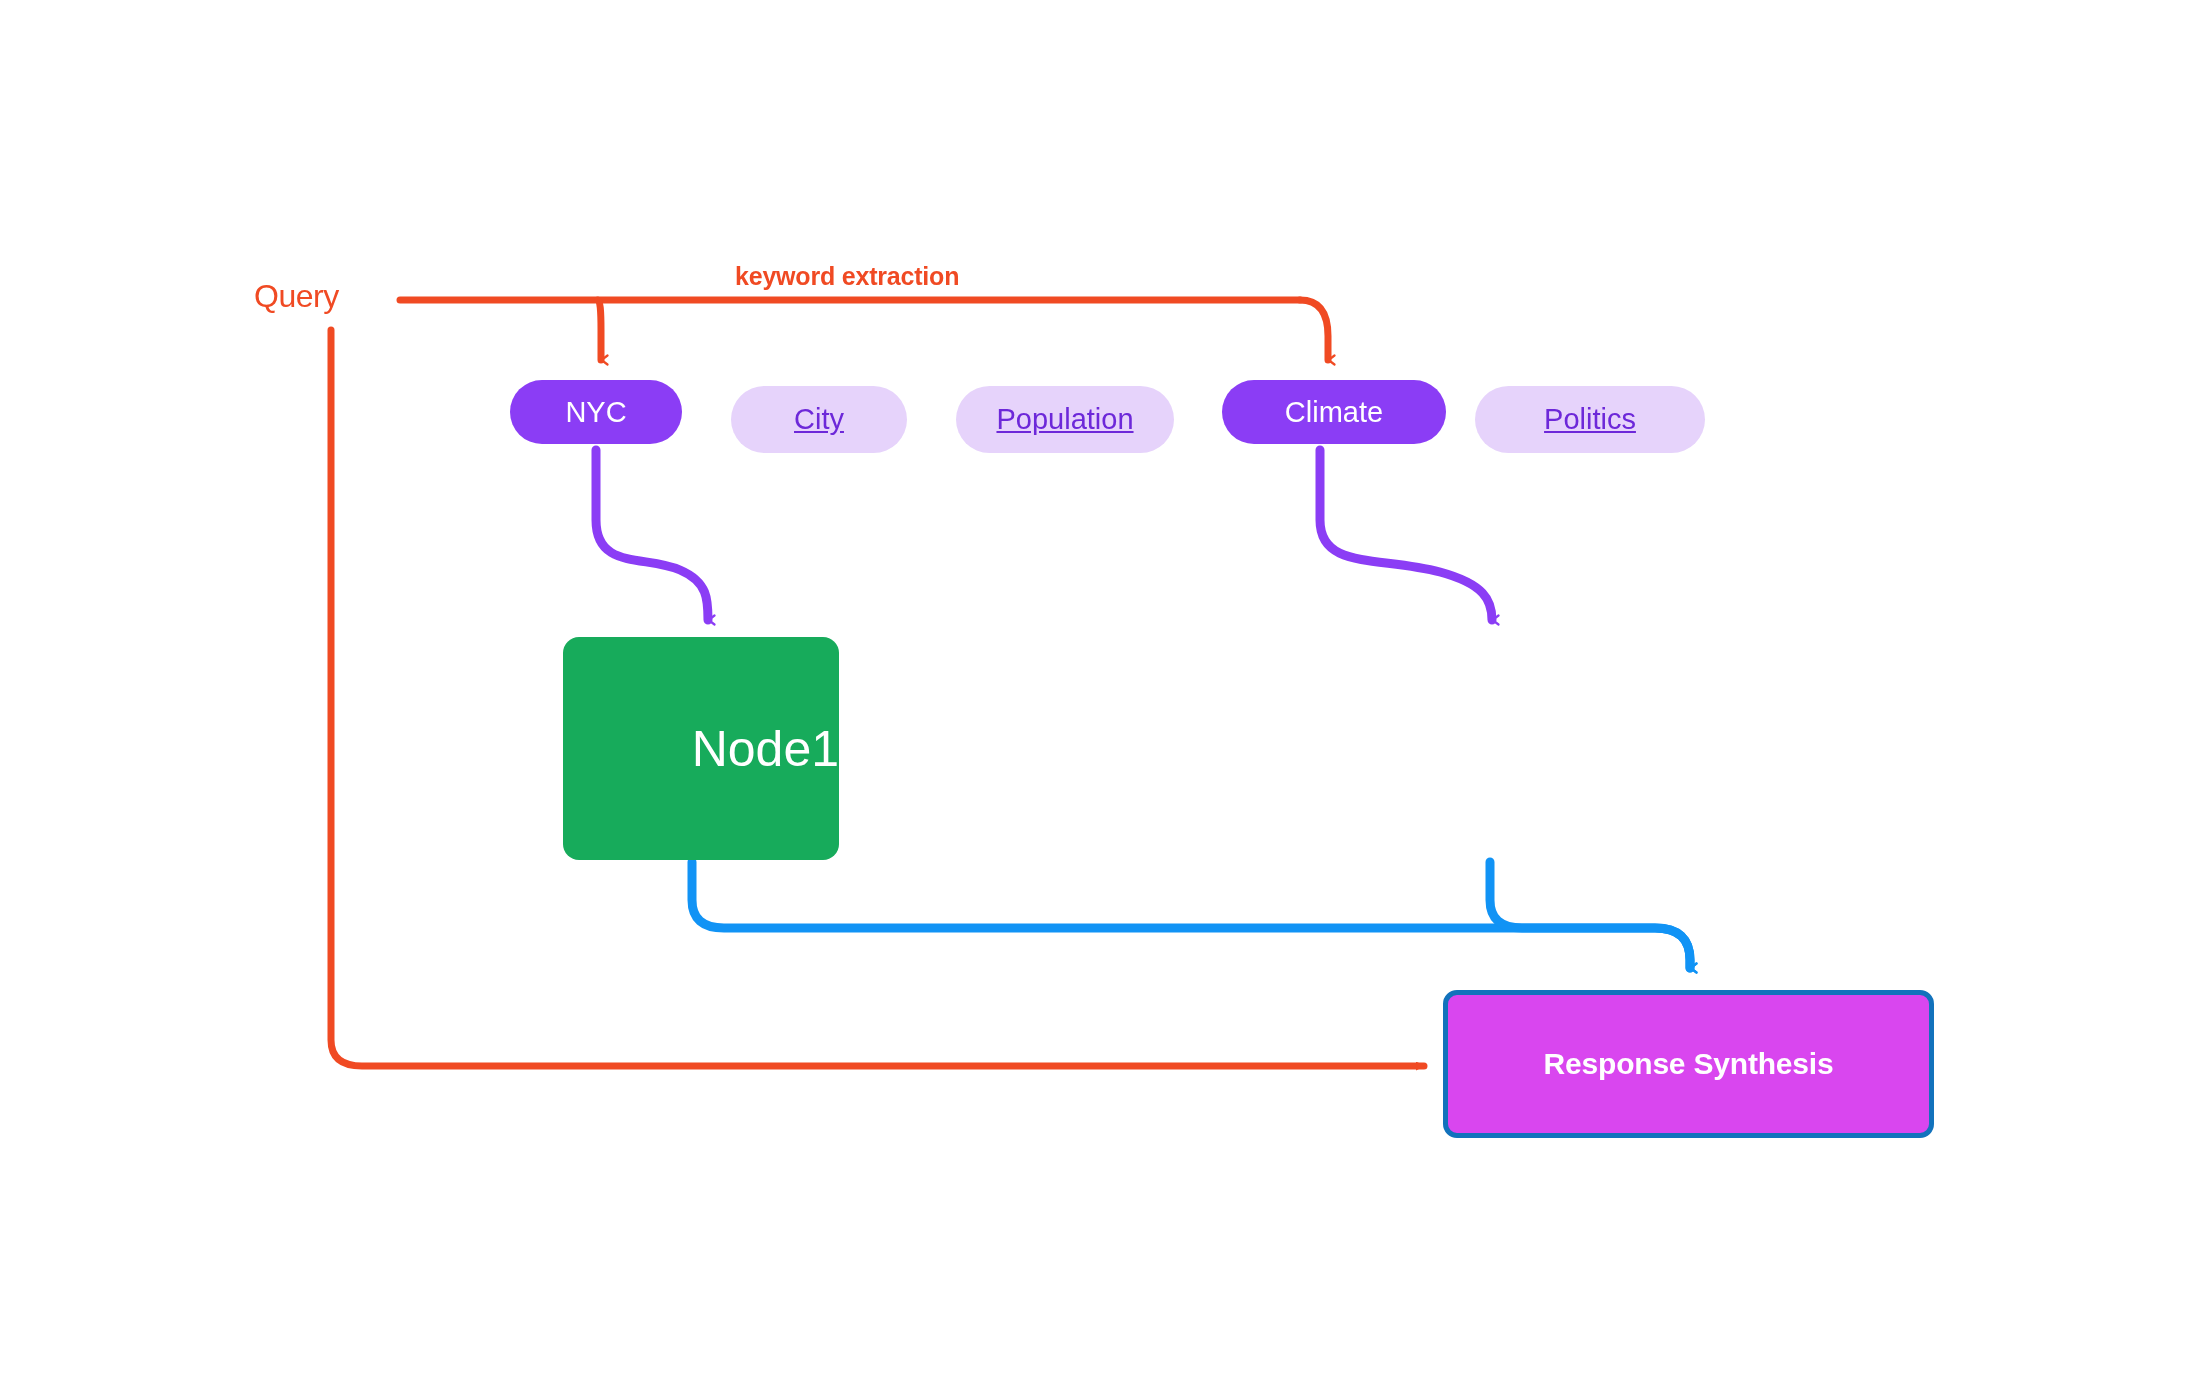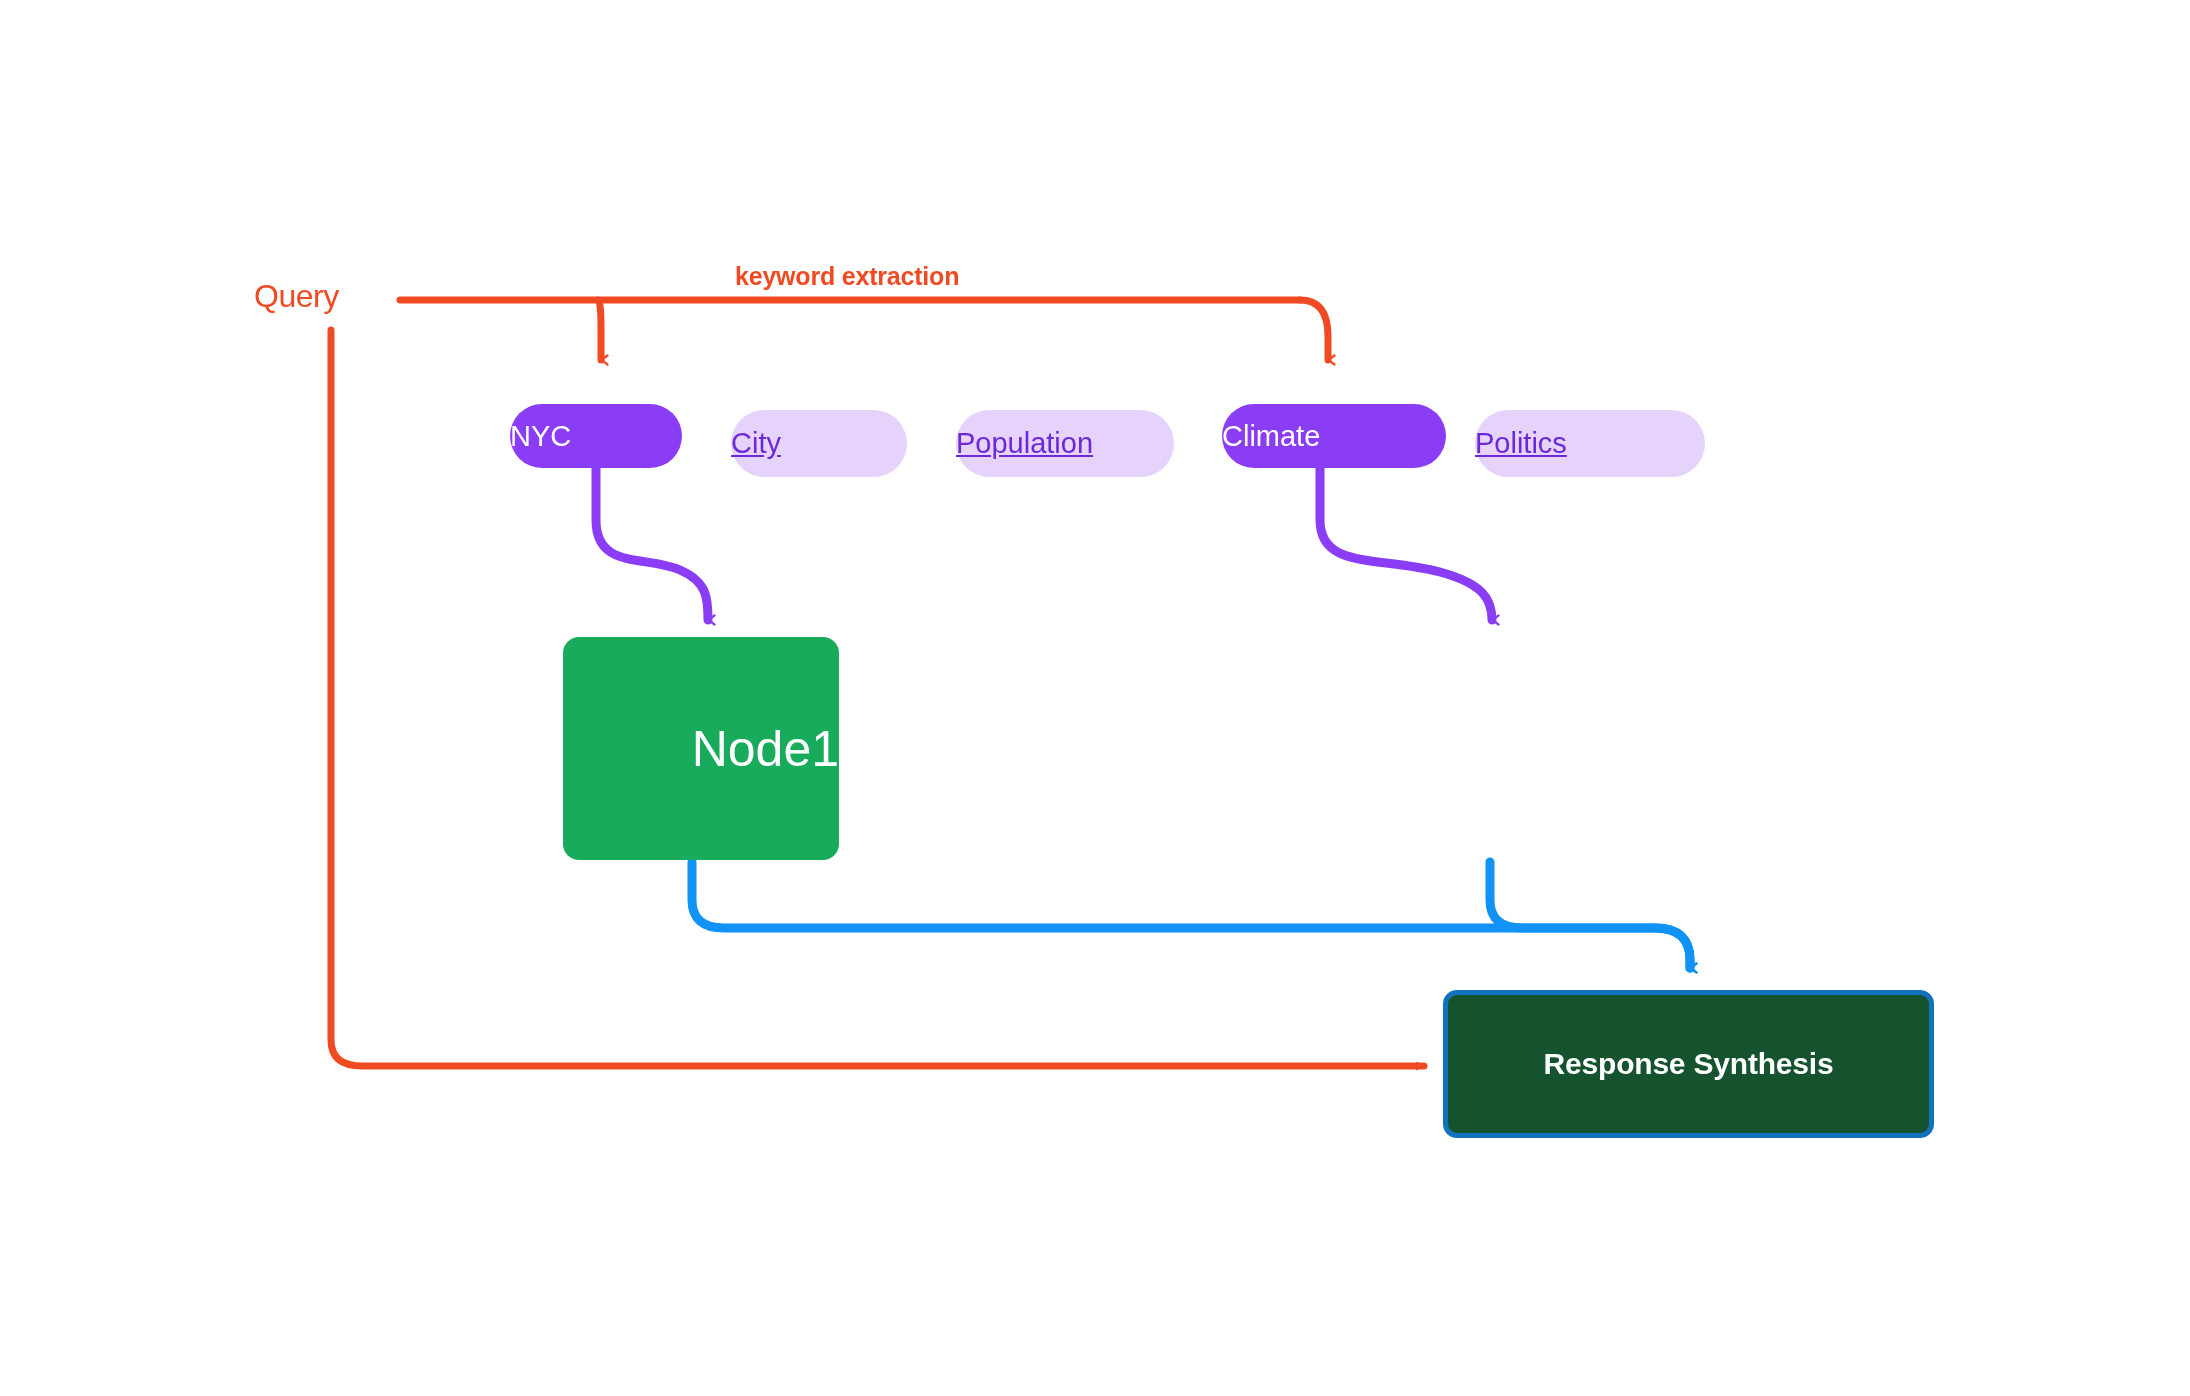--- a/index.html
+++ b/index.html
@@ -50,25 +50,25 @@
     color: #F04A23;
     white-space: nowrap;
     letter-spacing: -0.2px;
   }
 
   
   .pill {
     position: absolute;
     display: flex;
     align-items: center;
+    justify-content: center;
     border-radius: 34px;
     font-size: 29px;
     white-space: nowrap;
     box-sizing: border-box;
-    margin-top: 24px;
   }
   .pill.active {
     background: #8B3DF5;
     color: #ffffff;
   }
   .pill.inactive {
     background: #E6D3FB;
     color: #6d28d9;
     text-decoration: underline;
   }
@@ -102,21 +102,21 @@
   #node-2 { left: 960px;  top: 637px; width: 276px; height: 223px; }
   #node-3 { left: 1350px; top: 637px; width: 276px; height: 223px; }
 
   
   #response-synthesis {
     position: absolute;
     left: 1443px;
     top: 990px;
     width: 491px;
     height: 148px;
-    background: #14532d;
+    background: #d946ef;
     border: 5px solid #1272BC;
     border-radius: 14px;
     display: flex;
     align-items: center;
     justify-content: center;
     color: #ffffff;
     font-size: 30px;
     font-weight: bold;
     letter-spacing: -0.2px;
     box-sizing: border-box;

